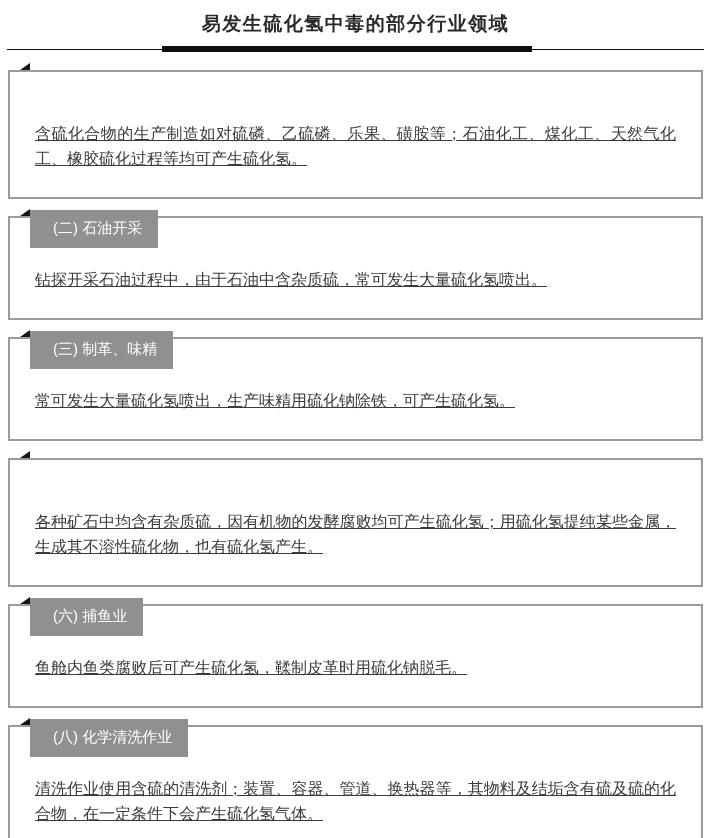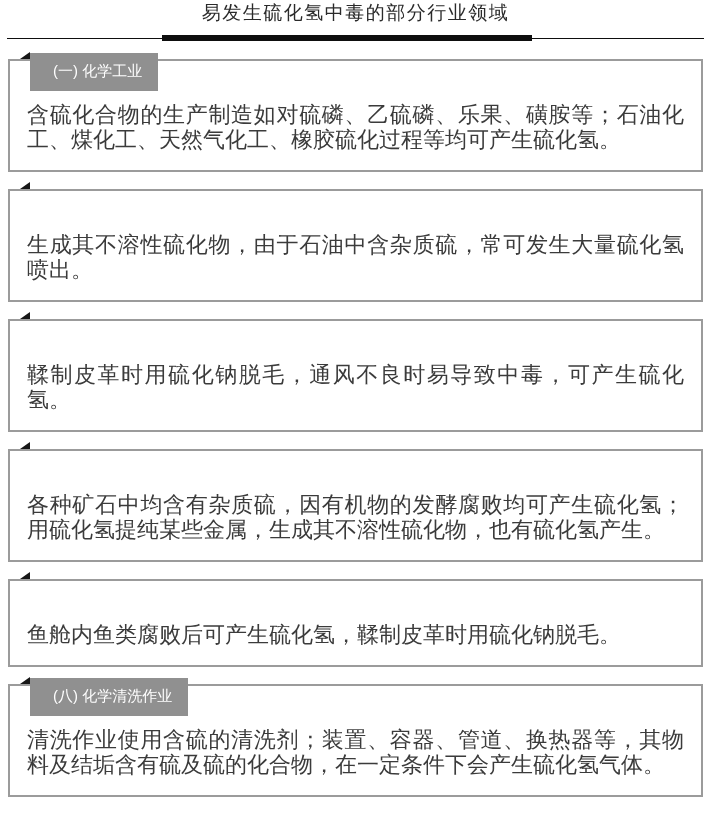--- a/index.html
+++ b/index.html
@@ -14,24 +14,24 @@
   *{box-sizing:border-box;}
   html,body{margin:0;padding:0;}
   body{
     width:711px;
     min-height:838px;
     background:#ffffff;
     font-family:"Liberation Sans","DejaVu Sans",sans-serif;
   }
   .page-title{
     margin:0;
-    padding-top:0;
+    padding-top:11px;
     text-align:center;
     font-size:19px;
-    font-weight:normal;
+    font-weight:bold;
     letter-spacing:1.5px;
     color:var(--title-text);
   }
   .rule{
     position:relative;
     height:7px;
     margin-top:9px;
   }
   .rule-thin{
     position:absolute;
@@ -68,74 +68,81 @@
     padding:10px 16px 13px 23px;
     white-space:nowrap;
     z-index:2;
   }
   .box{
     border:2px solid var(--box-border);
     padding:33px 9px 10px 9px;
     background:#ffffff;
   }
   .box p{
-    margin:8px;
-    font-size:22px;
+    margin:16px;
+    font-size:16px;
     line-height:25px;
     color:var(--body-text);
     text-align:justify;
+    text-decoration:underline;
   }
 </style>
 </head>
 <body>
 
 <header>
   <h1 class="page-title">易发生硫化氢中毒的部分行业领域</h1>
   <div class="rule">
     <div class="rule-thin"></div>
     <div class="rule-thick"></div>
   </div>
 </header>
 
 <main class="sections">
 
   <section class="sec">
     <span class="fold"></span>
-    <div class="tab">
-      <span>(一) 化学工业</span>
-    </div>
     <div class="box">
       <p>含硫化合物的生产制造如对硫磷、乙硫磷、乐果、磺胺等；石油化工、煤化工、天然气化工、橡胶硫化过程等均可产生硫化氢。</p>
     </div>
   </section>
 
   <section class="sec">
     <span class="fold"></span>
+    <div class="tab">
+      <span>(二) 石油开采</span>
+    </div>
     <div class="box">
-      <p>生成其不溶性硫化物，由于石油中含杂质硫，常可发生大量硫化氢喷出。</p>
+      <p>钻探开采石油过程中，由于石油中含杂质硫，常可发生大量硫化氢喷出。</p>
     </div>
   </section>
 
   <section class="sec">
     <span class="fold"></span>
+    <div class="tab">
+      <span>(三) 制革、味精</span>
+    </div>
     <div class="box">
-      <p>鞣制皮革时用硫化钠脱毛，通风不良时易导致中毒，可产生硫化氢。</p>
+      <p>常可发生大量硫化氢喷出，生产味精用硫化钠除铁，可产生硫化氢。</p>
     </div>
   </section>
 
 
   <section class="sec">
     <span class="fold"></span>
     <div class="box">
       <p>各种矿石中均含有杂质硫，因有机物的发酵腐败均可产生硫化氢；用硫化氢提纯某些金属，生成其不溶性硫化物，也有硫化氢产生。</p>
     </div>
   </section>
 
   <section class="sec">
     <span class="fold"></span>
+    <div class="tab">
+      <span>(六) 捕鱼业</span>
+    </div>
     <div class="box">
       <p>鱼舱内鱼类腐败后可产生硫化氢，鞣制皮革时用硫化钠脱毛。</p>
     </div>
   </section>
 
 
   <section class="sec">
     <span class="fold"></span>
     <div class="tab">
       <span>(八) 化学清洗作业</span>

